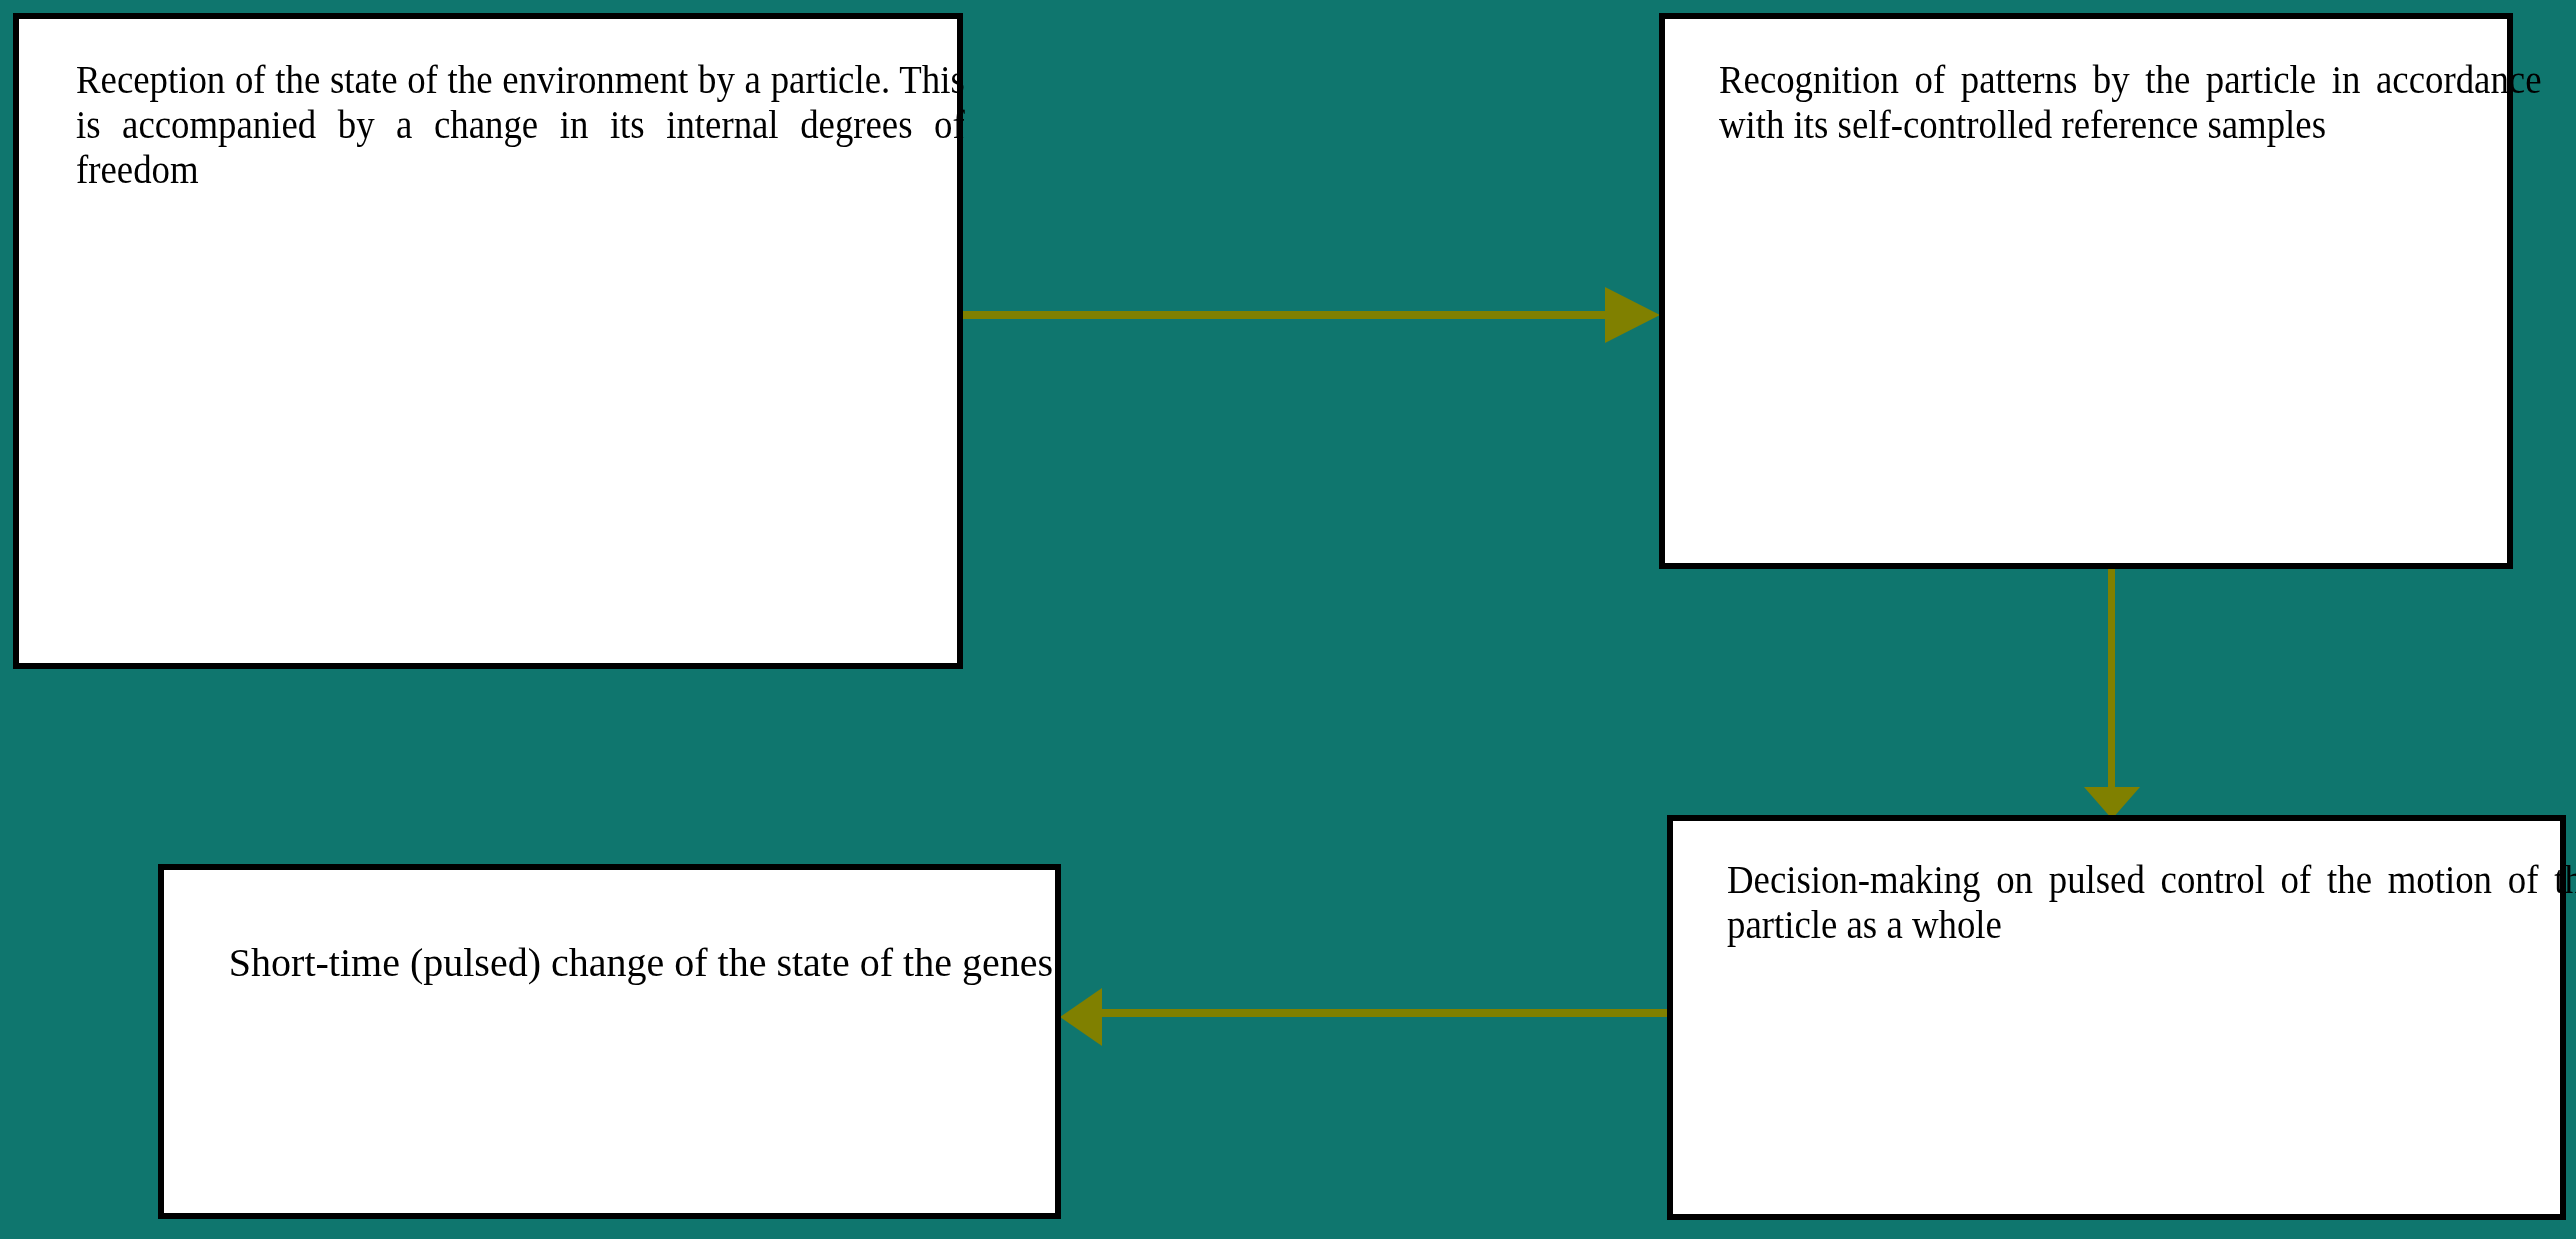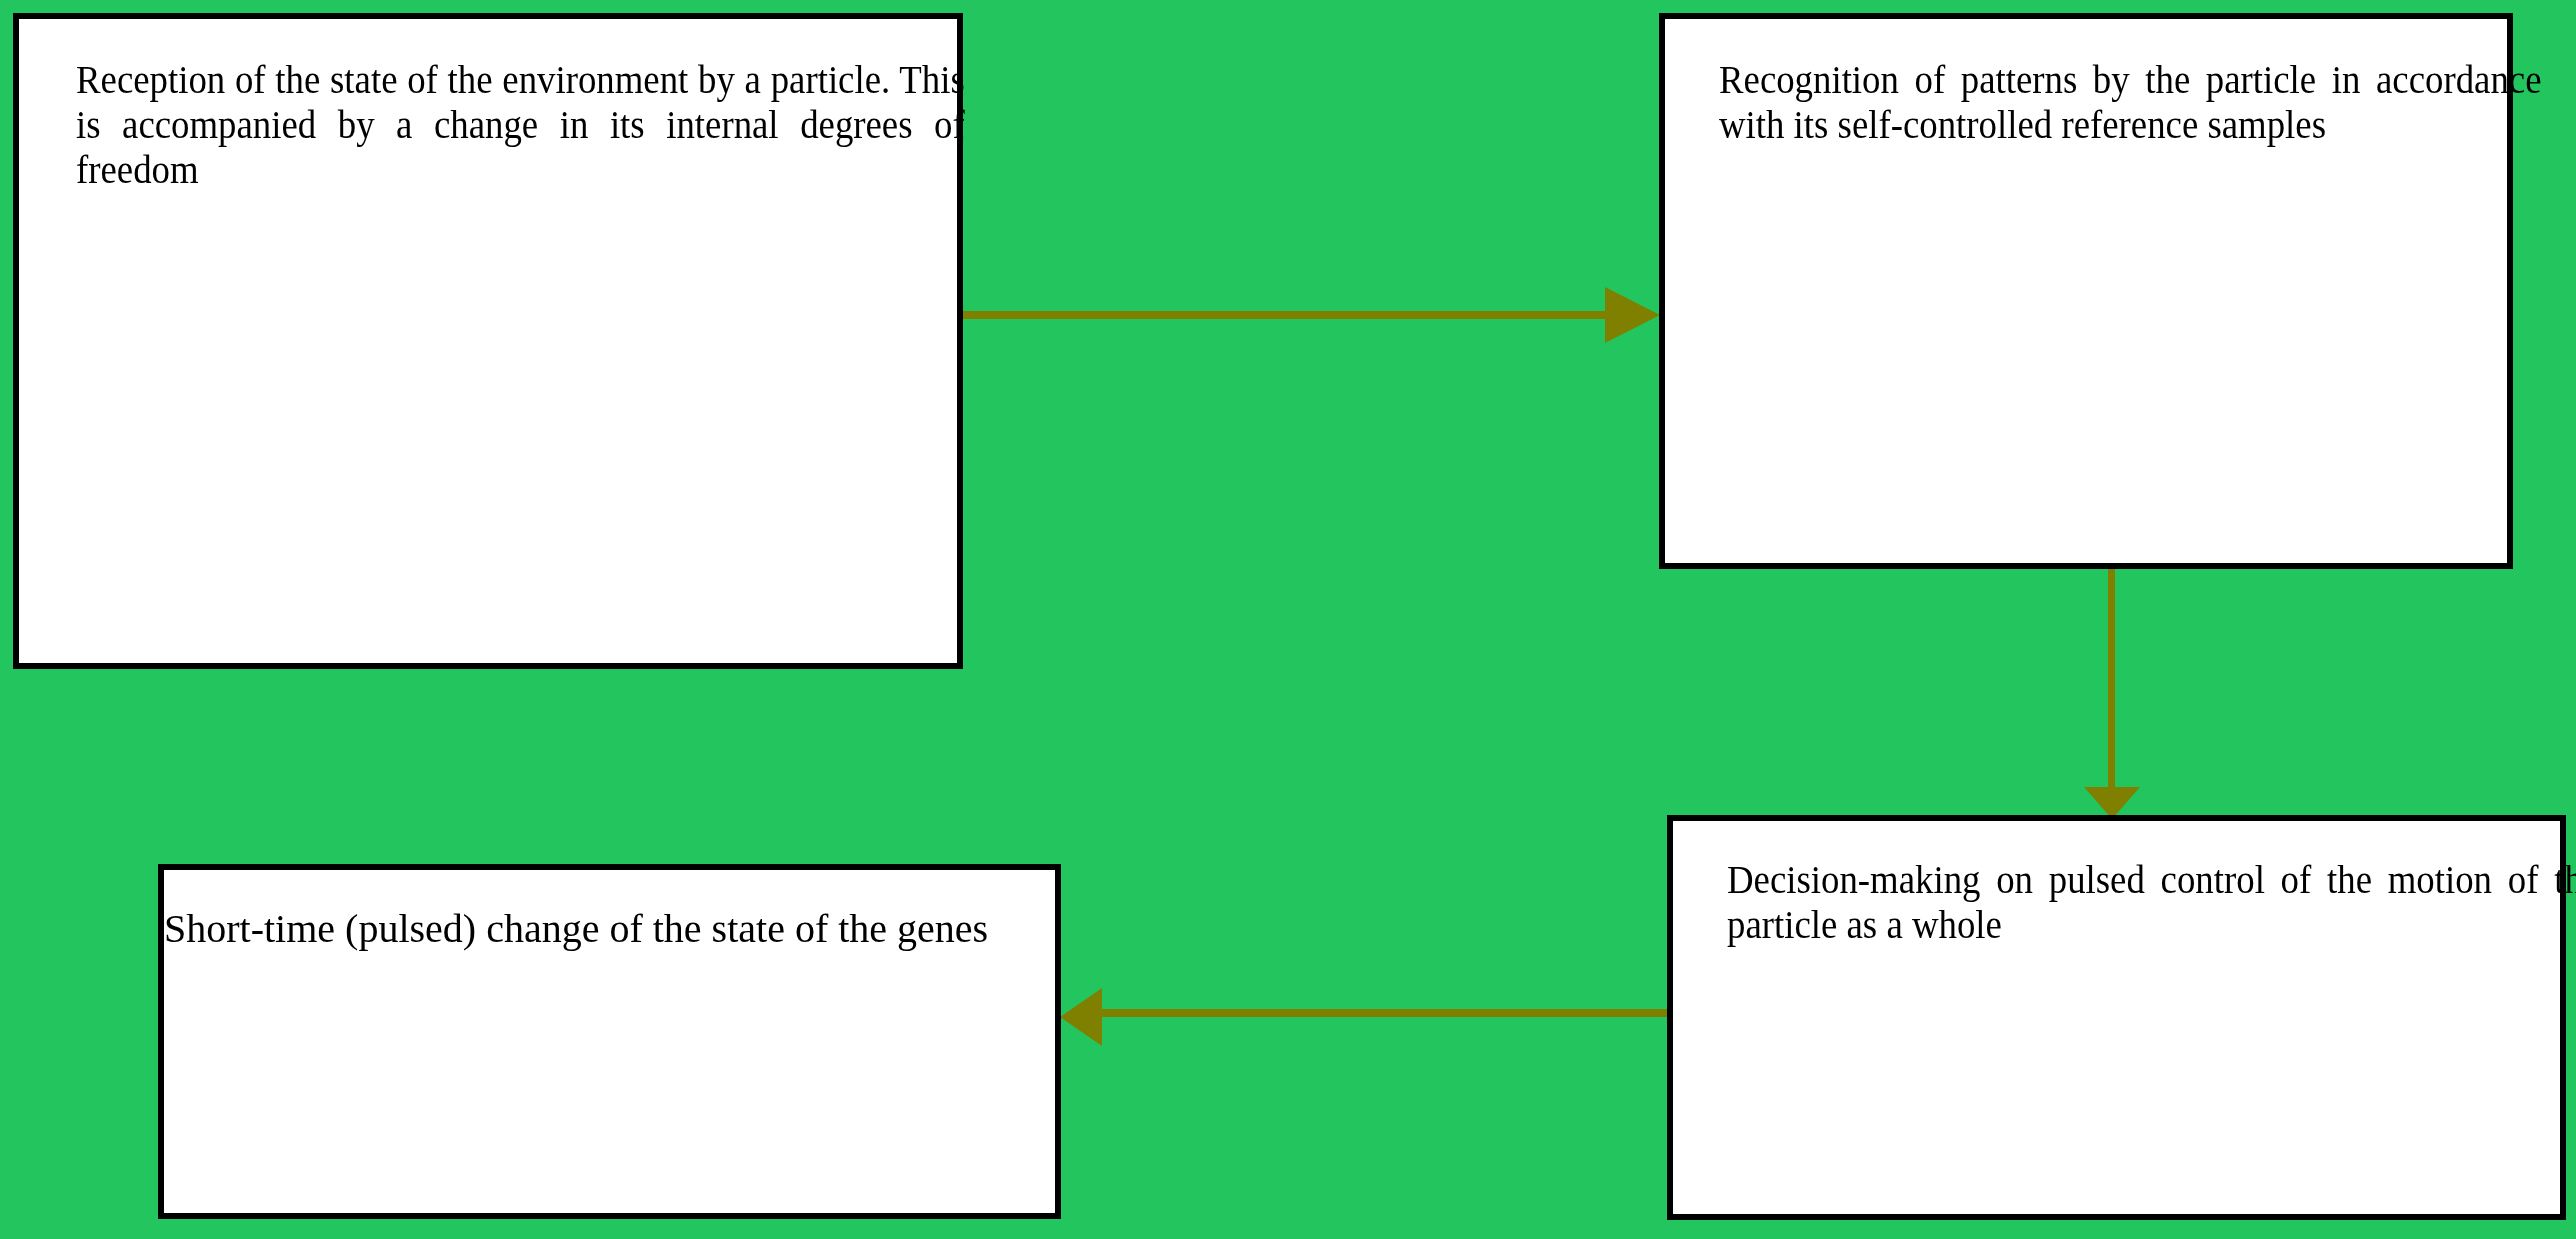--- a/index.html
+++ b/index.html
@@ -4,21 +4,21 @@
 <style>
   html, body {
     margin: 0;
     padding: 0;
     background: #ffffff;
   }
   #canvas {
     position: relative;
     width: 2576px;
     height: 1239px;
-    background: #22c55e;
+    background: #0f766e;
     overflow: hidden;
     font-family: "Liberation Serif", "DejaVu Serif", serif;
   }
 
   .box {
     position: absolute;
     box-sizing: border-box;
     background: #ffffff;
     border: 6.3px solid #000000;
     z-index: 2;
@@ -29,21 +29,21 @@
     color: #000000;
     font-family: "Liberation Serif", "DejaVu Serif", serif;
     font-size: 40px;
     line-height: 45px;
     letter-spacing: 0px;
     transform: scaleX(0.92);
     transform-origin: left top;
     white-space: pre-wrap;
   }
   .box-text.justified { text-align: justify; text-align-last: left; }
-  .box-text.centered  { text-align: left; transform: none; }
+  .box-text.centered  { text-align: right; transform: none; margin-top: 34px; }
 
   
   #box-reception      { left: 12.5px;   top: 12.5px;   width: 950px; height: 656px; }
   #box-recognition    { left: 1659px; top: 12.5px;   width: 854px;  height: 556px; padding-left: 24px; }
   #box-decision       { left: 1667px; top: 815px;  width: 899px; height: 405px; }
   #box-genes          { left: 158px;  top: 864px;  width: 903px; height: 355px; }
 
   
   #txt-reception   { left: 57px;  top: 38px;  width: 966px; }
   #txt-recognition { left: 54px;  top: 38px;  width: 894px; }

